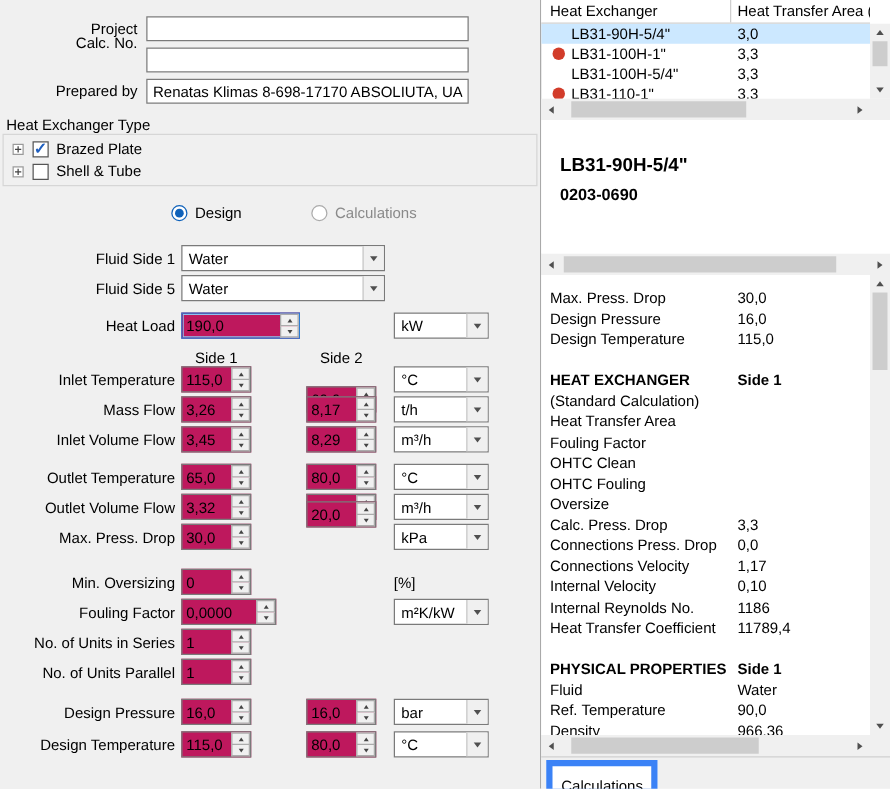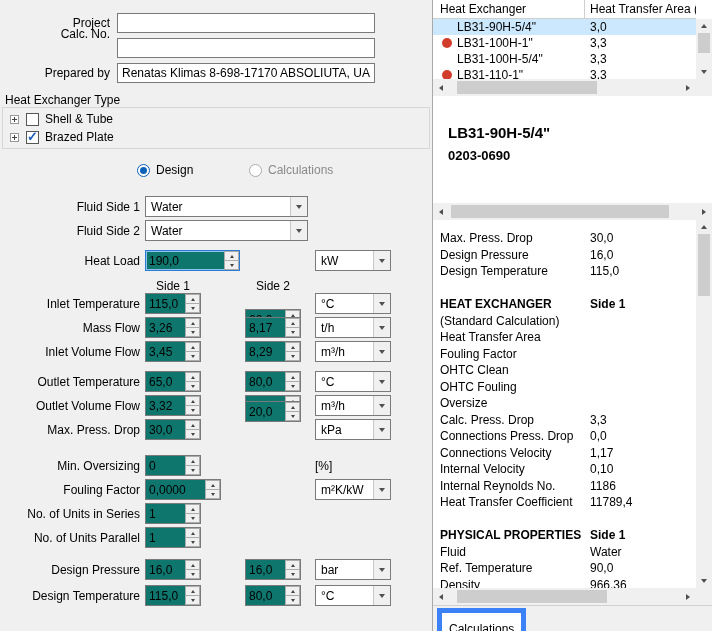--- a/index.html
+++ b/index.html
@@ -22,21 +22,21 @@
   .cb.checked::after{content:"\2713";position:absolute;left:0;top:-3px;font-size:13px;font-weight:bold;color:#1f5fbf}
   .tree-item>span:last-child{margin-left:6px}
   .radio{width:13px;height:13px;border:1px solid #555;border-radius:50%;background:#fff;display:inline-block;position:absolute}
   .radio.sel{border-color:#0f62ba}
   .radio.sel::after{content:"";position:absolute;left:2px;top:2px;width:7px;height:7px;border-radius:50%;background:#0f62ba}
   .radio.dis{border-color:#ababab}
   .dis-text{color:#8a8a8a}
   .form-label{position:absolute;left:0;width:140px;text-align:right;white-space:nowrap}
   .side-hd{position:absolute;width:56px;text-align:center}
 
-  .spin{position:absolute;height:21px;border:1px solid #7a7a7a;background:#0f766e;display:flex}
+  .spin{position:absolute;height:21px;border:1px solid #7a7a7a;background:#be185d;display:flex}
   .spin.focused{border-color:#2a7bd4;box-shadow:inset 0 0 0 1px #8fc3ee}
   .spin input{flex:1;min-width:0;border:0;outline:none;background:transparent;font:12px "Liberation Sans",sans-serif;padding:0 3px}
   .btns{width:15px;display:flex;flex-direction:column;flex:0 0 auto}
   .sb{flex:1;background:#f0f0f0;border:1px solid #acacac;display:flex;align-items:center;justify-content:center}
   .sb+.sb{border-top:0}
   .mini{width:0;height:0;display:block}
   .mini.up{border-left:2.5px solid transparent;border-right:2.5px solid transparent;border-bottom:3.5px solid #444}
   .mini.dn{border-left:2.5px solid transparent;border-right:2.5px solid transparent;border-top:3.5px solid #444}
 
   .combo{position:absolute;height:21px;border:1px solid #7a7a7a;background:#fff;display:flex;align-items:center}
@@ -100,38 +100,38 @@
   <input class="txt" style="top: 38px;" value="">
 
   <div class="tf-label" style="top:66px">Prepared by</div>
   <input class="txt" style="top: 63px;" value="Renatas Klimas 8-698-17170 ABSOLIUTA, UAB">
 
   <div class="grouplabel">Heat Exchanger Type</div>
   <div class="groupbox">
     <div>
         <div class="tree-item">
           <span class="expander"></span>
+          <span class="cb checked"></span>
+          <span>Brazed Plate</span>
+        </div>
+        <div class="tree-item">
+          <span class="expander"></span>
           <span class="cb"></span>
           <span>Shell &amp; Tube</span>
-        </div>
-        <div class="tree-item">
-          <span class="expander"></span>
-          <span class="cb checked"></span>
-          <span>Brazed Plate</span>
         </div>
       </div>
   </div>
 
   <span class="radio sel" style="left:137px;top:164px"></span>
   <span class="abs" style="left:156px;top:163px">Design</span>
   <span class="radio dis" style="left:249px;top:164px"></span>
   <span class="abs dis-text" style="left:268px;top:163px">Calculations</span>
 
   <div class="form-label" style="top:200px">Fluid Side 1</div>
-  <div class="form-label" style="top:224px">Fluid Side 2</div>
+  <div class="form-label" style="top:224px">Fluid Side 5</div>
   <div class="form-label" style="top:254px">Heat Load</div>
 
   <div>
       <div class="combo" style="left:145px;top:196px;width:163px">
         <span class="val">Water</span>
         <span class="cbtn">
           <span class="tri dn"></span>
         </span>
       </div>
       <div class="combo" style="left:145px;top:220px;width:163px">

